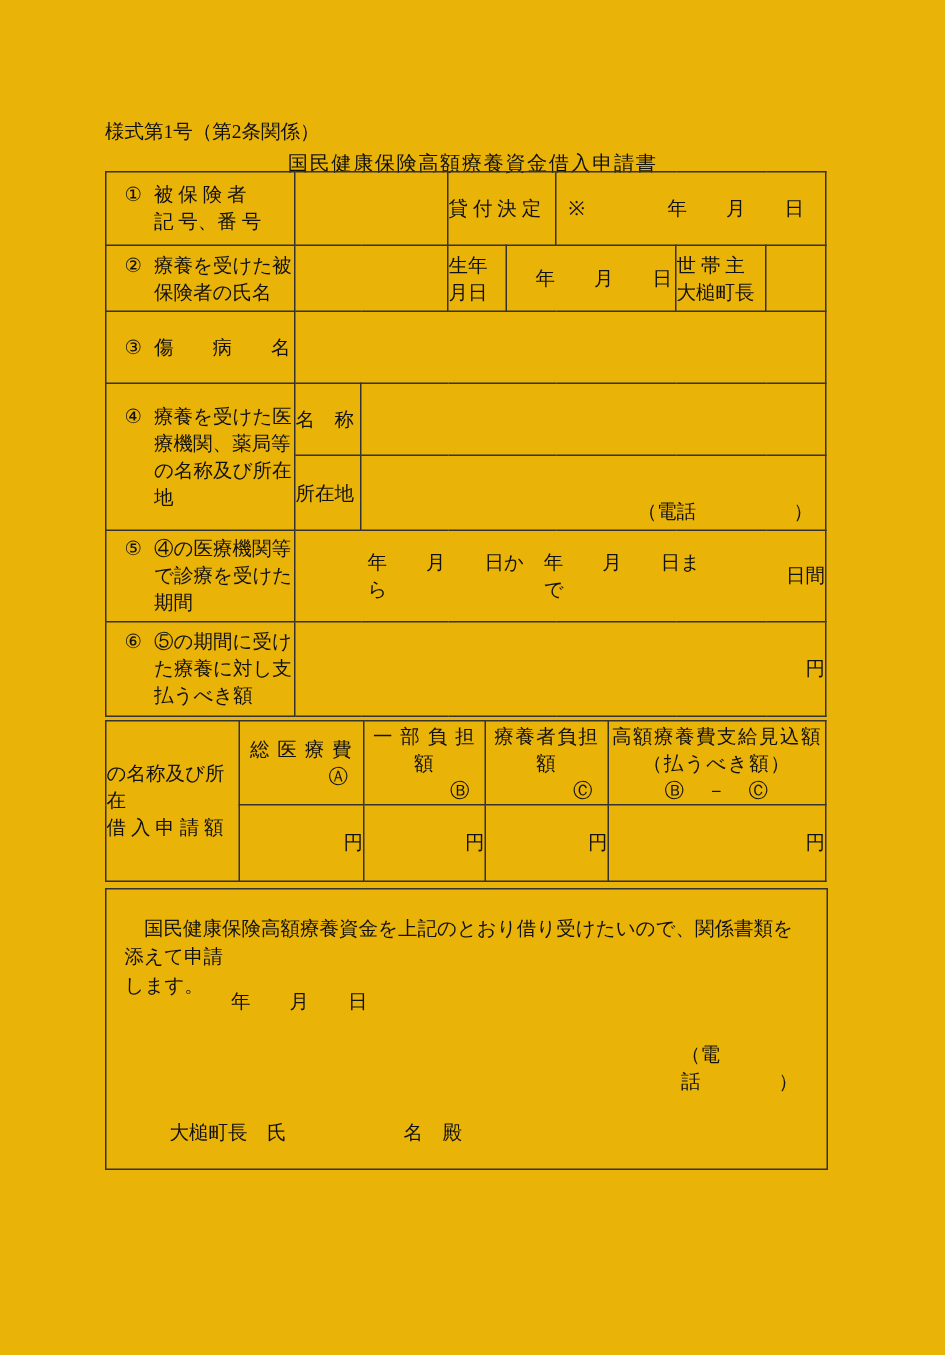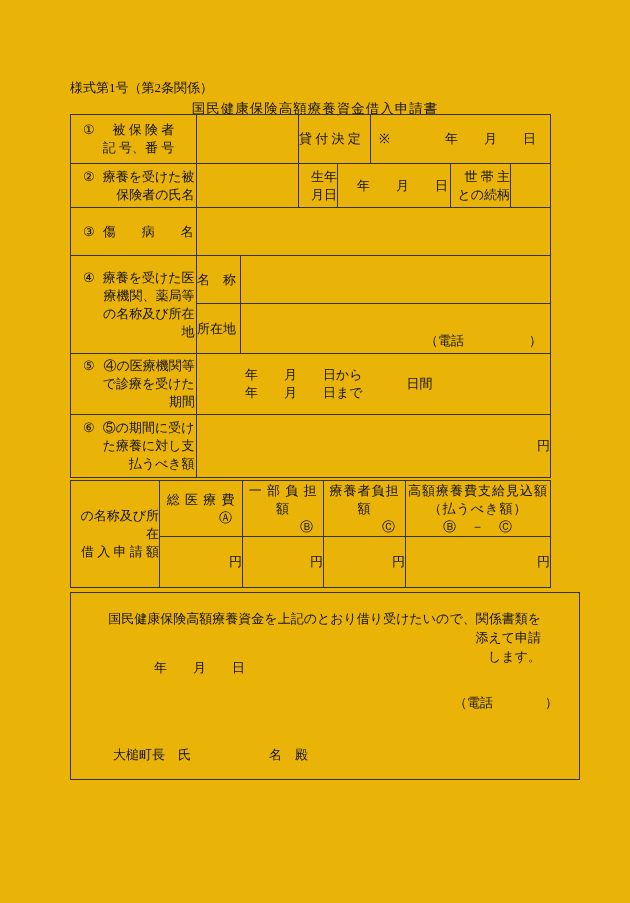--- a/index.html
+++ b/index.html
@@ -4,34 +4,34 @@
 <style>
   html,body{margin:0;padding:0;}
   body{width:630px;height:903px;background:#ffffff;font-family:"Liberation Serif","DejaVu Serif",serif;color:#111111;}
   .page{position:relative;width:630px;height:903px;background:#eab308;overflow:hidden;}
   .form-no{position:absolute;left:70px;top:79px;font-size:13px;}
   .doc-title{position:absolute;left:0;top:100px;width:630px;text-align:center;font-size:13.5px;letter-spacing:1px;}
   table.grid{position:absolute;border-collapse:collapse;table-layout:fixed;}
   .grid td{border:1px solid #333333;font-size:13px;vertical-align:middle;padding:0;line-height:18px;overflow:hidden;}
   .main{left:70px;top:114px;width:480px;}
   .money{left:70px;top:480px;width:480px;}
-  .pre{white-space:pre-line;text-align:right;}
+  .pre{white-space:pre-line;}
   .lbl{display:flex;align-items:flex-start;padding-left:12px;column-gap:8px;}
   .center{}
   .rowflex{display:flex;align-items:center;}
   .between{justify-content:space-between;padding:0 14px 0 8px;}
-  .colflex{display:flex;flex-direction:column;}
+  .colflex{display:flex;flex-direction:row;}
   .phone-cell{display:flex;align-items:flex-end;justify-content:flex-end;height:46px;padding:0 8px 3px 0;}
   .period{display:flex;align-items:center;padding-left:48px;column-gap:44px;}
   .yen-right{text-align:right;padding-right:6px;}
   .yen-top{vertical-align:top;text-align:right;padding:4px 8px 0 0;}
   .money .hdr{display:flex;flex-direction:column;justify-content:center;height:55px;}
   .money .hdr .t{text-align:center;letter-spacing:1px;}
   .money .hdr .mk{text-align:right;padding-right:10px;}
-  .footer-box{position:absolute;left:70px;top:592px;width:480px;height:186px;border:1px solid #333333;font-size:13px;padding-left:28px;}
+  .footer-box{position:absolute;left:70px;top:592px;width:480px;height:186px;border:1px solid #333333;font-size:13px;}
   .statement{position:absolute;left:12px;top:16px;width:458px;line-height:19px;}
   .f-date{position:absolute;left:83px;top:66px;}
   .applicant{position:absolute;left:160px;top:100px;display:flex;align-items:center;column-gap:12px;}
   .applicant .colflex{line-height:19px;}
   .f-phone{position:absolute;left:383px;top:101px;}
   .mayor{position:absolute;left:42px;top:153px;}
 </style>
 </head>
 <body>
 
@@ -75,21 +75,21 @@
           <span>②</span>
           <span class="pre">療養を受けた被
 保険者の氏名</span>
         </div>
       </td>
       <td colspan="2"></td>
       <td class="center pre">生年
 月日</td>
       <td colspan="2" class="yen-right" style="padding-right:2px">年　　月　　日</td>
       <td class="center pre">世 帯 主
-との続柄</td>
+大槌町長</td>
       <td></td>
     </tr>
     <tr style="height:48px">
       <td>
         <div class="lbl">
           <span>③</span>
           <span class="pre">傷　　病　　名</span>
         </div>
       </td>
       <td colspan="7"></td>

